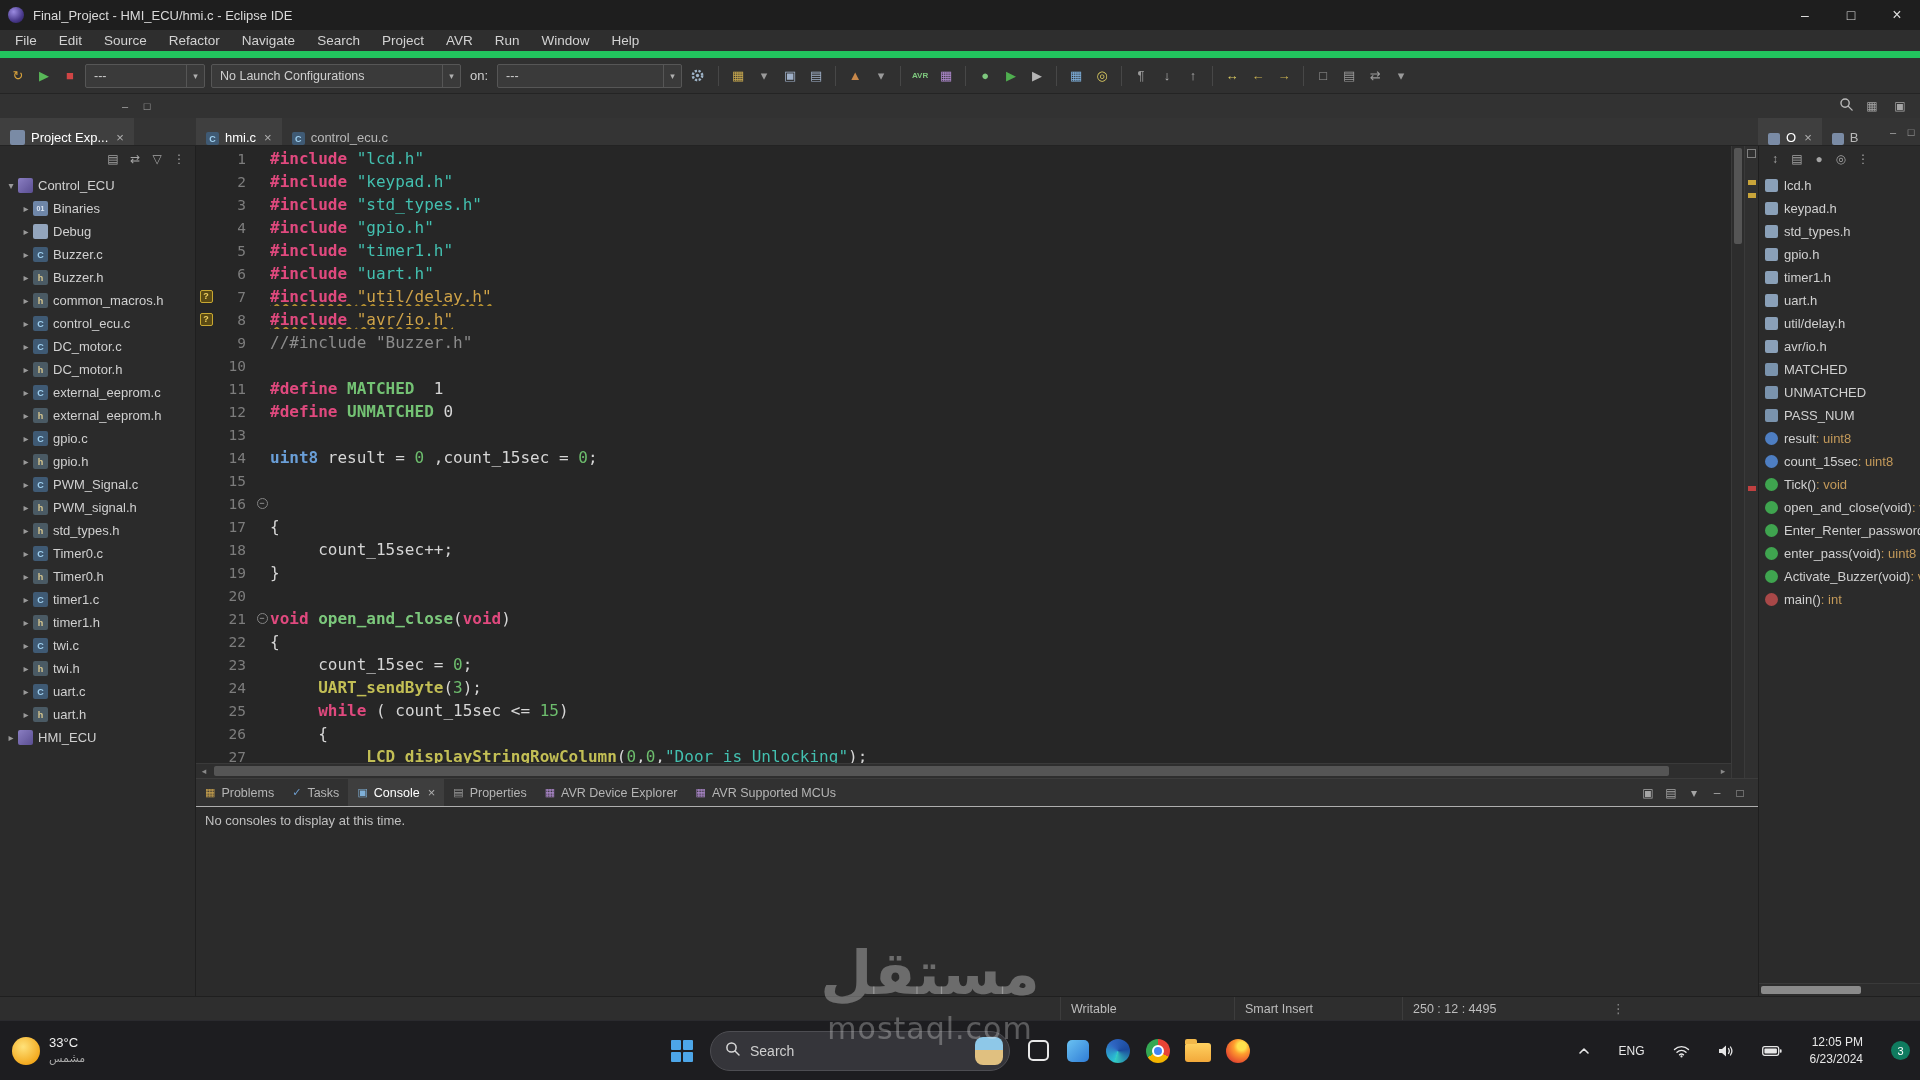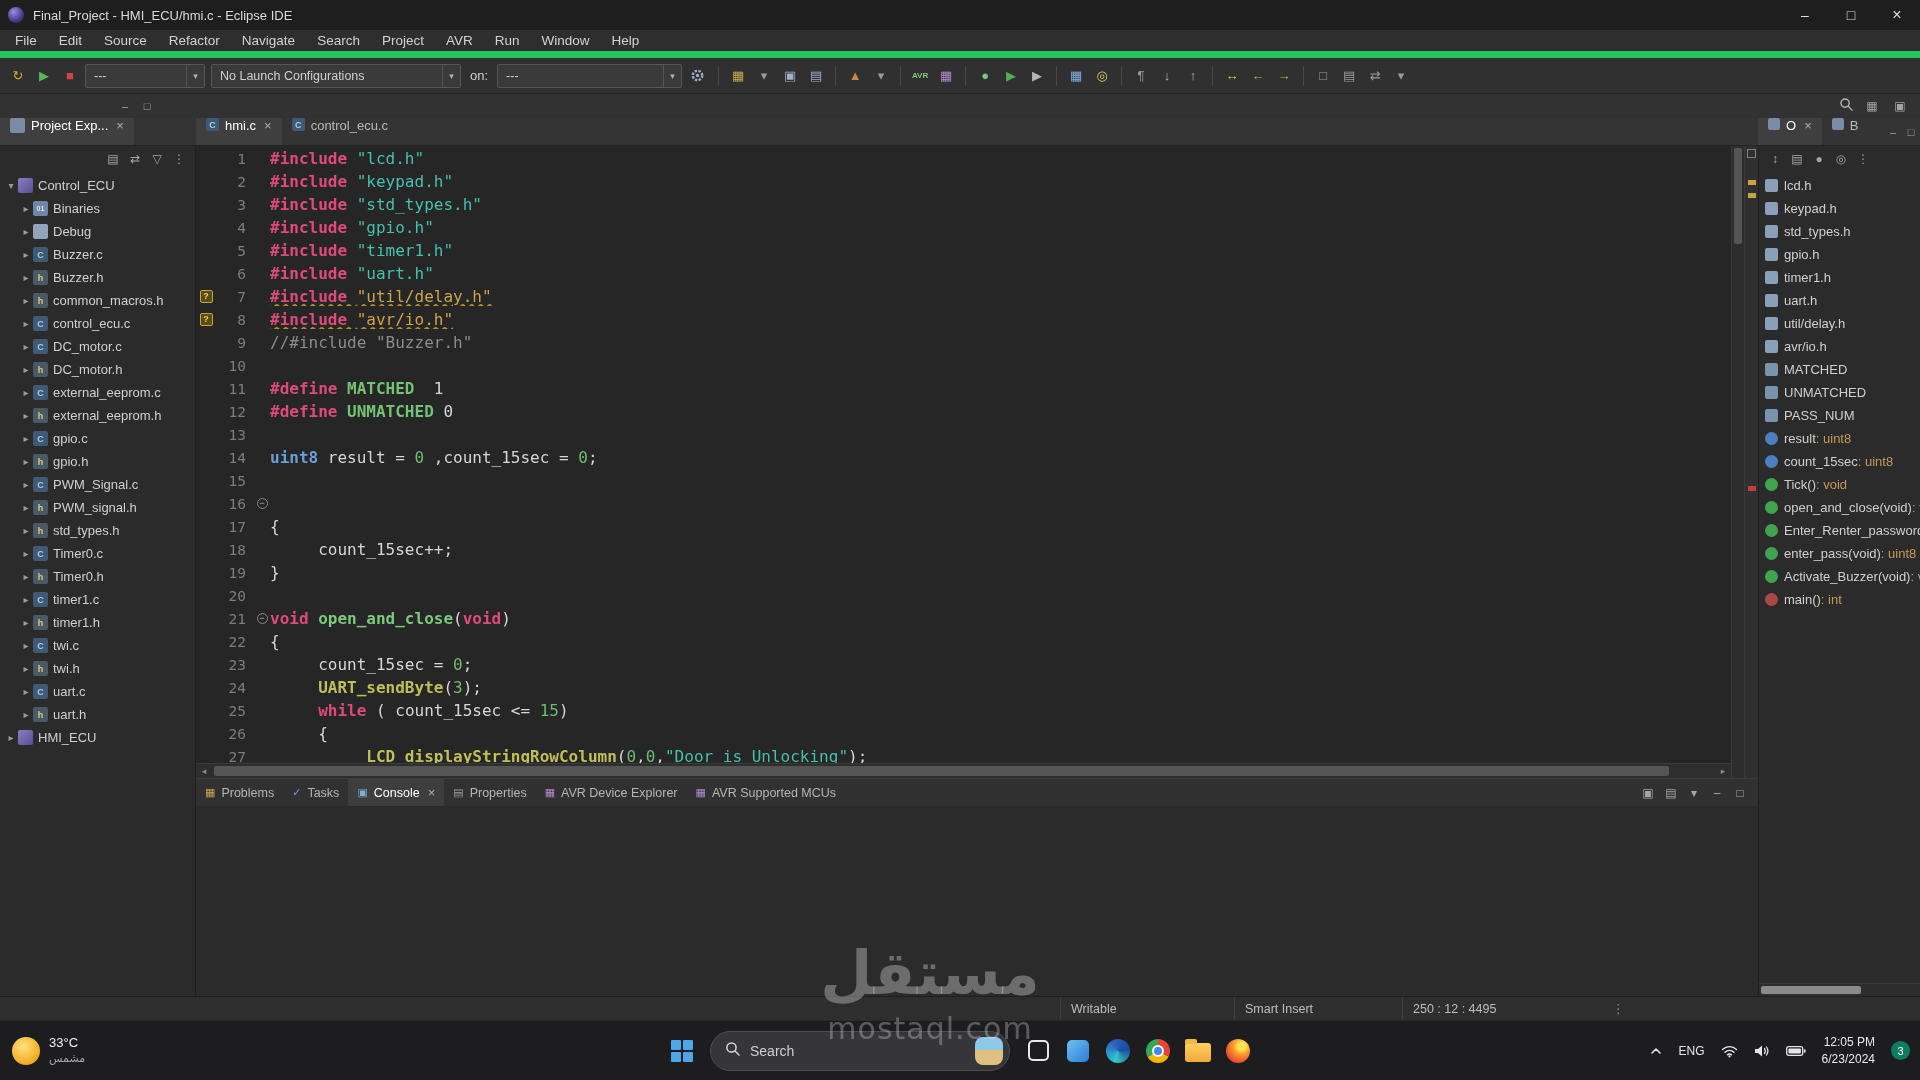--- a/index.html
+++ b/index.html
@@ -40,21 +40,21 @@
   .band-a{height:24px;background:#323232;display:flex;align-items:center;flex:0 0 auto}
   .band-a-left{width:196px;display:flex;justify-content:flex-end;padding-right:40px;gap:4px}
   .mini-icon{width:18px;height:16px;display:flex;align-items:center;justify-content:center;color:#a8a8a8;font-size:11px}
   .band-a-right{margin-left:auto;display:flex;align-items:center;gap:8px;padding-right:10px}
   .persp-icons{display:flex;gap:8px}
   .band-b{height:28px;background:#343434;display:flex;align-items:stretch;border-bottom:1px solid #232323;flex:0 0 auto}
   .bb-left{width:196px;display:flex}
   .bb-center{flex:1;display:flex}
   .bb-right{width:162px;display:flex;align-items:center}
   .otabs{display:flex;align-items:stretch;height:100%;flex:1}
-  .etab{display:flex;align-items:flex-start;gap:6px;padding:0 10px;font-size:13px;color:#b8b8b8}
+  .etab{display:flex;align-items:flex-end;gap:6px;padding:0 10px;font-size:13px;color:#b8b8b8}
   .etab.active{background:#3f3f3f;color:#fff}
   .tab-close{color:#b0b0b0;font-size:13px;margin-left:2px}
   .ti{width:15px;height:15px;border-radius:2px;display:flex;align-items:center;justify-content:center;
     font-size:9px;font-weight:bold;flex:0 0 auto}
   .ti-view{background:#7a8ba5}
   .ti-c{background:#3f5a74;color:#9fd0f0}
   .ti-h{background:#4a5a64;color:#d8c890}
   .ti-proj{background:linear-gradient(135deg,#8a7ec2,#5a4e92)}
   .ti-folder{background:#93a5bd}
   .ti-bin{background:#6e86a8;color:#dce6f2;font-size:7px}
@@ -159,21 +159,21 @@
   .app-white-square{width:21px;height:21px;border:2.5px solid #e8e8e8;border-radius:5px}
   .app-blue-square{width:22px;height:22px;border-radius:5px;background:linear-gradient(135deg,#6ac2f2,#2f7cd6)}
   .app-edge{width:24px;height:24px;border-radius:50%;background:conic-gradient(from 200deg,#2bc3d2,#2f66c2,#1b4a9e,#35d0c2)}
   .app-chrome{width:24px;height:24px;border-radius:50%;position:relative;
     background:conic-gradient(#e84335 0 33%,#f4b400 33% 66%,#34a853 66% 100%)}
   .app-chrome::after{content:"";position:absolute;inset:6px;border-radius:50%;background:#4285f4;border:2px solid #fff}
   .app-folder{width:26px;height:19px;border-radius:3px;background:linear-gradient(180deg,#ffd160,#f2a93b);position:relative;margin-top:4px}
   .app-folder::before{content:"";position:absolute;top:-4px;left:0;width:12px;height:5px;border-radius:2px 2px 0 0;background:#f2b84a}
   .app-firefox{width:24px;height:24px;border-radius:50%;
     background:radial-gradient(circle at 65% 30%,#ffe14d 0 18%,#ff9d2e 35%,#e8542e 70%,#b5233d)}
-  .tb-tray{position:absolute;right:10px;top:0;height:100%;display:flex;align-items:center;gap:16px}
+  .tb-tray{position:absolute;right:10px;top:0;height:100%;display:flex;align-items:center;gap:28px}
   .tray-icon{display:flex;align-items:center;justify-content:center}
   .tb-lang{font-size:12px;color:#e8e8e8}
   .tb-clock{text-align:right;font-size:12px;color:#e8e8e8;line-height:1.35;display:flex;flex-direction:column}
   .tb-badge{min-width:19px;height:19px;border-radius:50%;background:#0f7b5f;color:#fff;font-size:11px;
     display:flex;align-items:center;justify-content:center;padding:0 3px}
 
   
   .watermark{position:absolute;left:780px;top:943px;width:300px;text-align:center;z-index:60;pointer-events:none;
     font-family:"DejaVu Sans",sans-serif}
   .wm-ar{font-size:60px;font-weight:bold;color:rgba(235,235,235,.34);line-height:1}
@@ -543,20 +543,23 @@
               </div>
             </div>
           <div class="console-right">
               <div class="pt-icon">▣</div>
               <div class="pt-icon">▤</div>
               <div class="pt-icon">▾</div>
               <div class="pt-icon">–</div>
               <div class="pt-icon">□</div>
             </div>
         </div>
+        <div class="console-body">
+          <span>No consoles to display at this time.</span>
+        </div>
       </div>
     </div>
 
     <div class="right-panel">
       <div class="panel-toolbar pt-left">
           <div class="pt-icon">↕</div>
           <div class="pt-icon">▤</div>
           <div class="pt-icon">●</div>
           <div class="pt-icon">◎</div>
           <div class="pt-icon">⋮</div>

